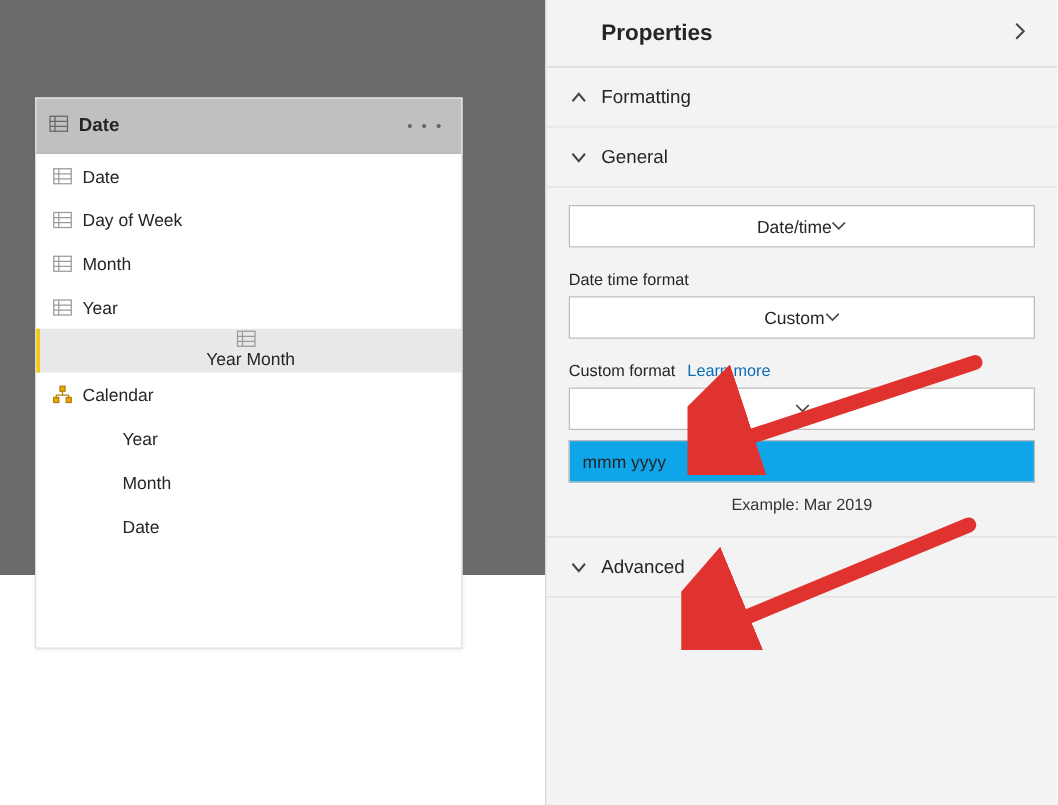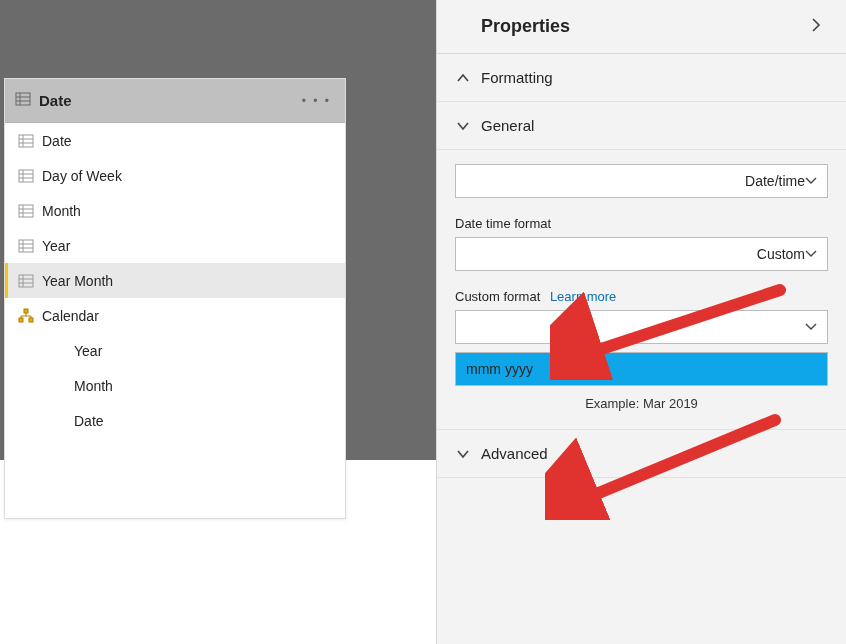--- a/index.html
+++ b/index.html
@@ -9,21 +9,21 @@
       font-family: "Segoe UI", -apple-system, sans-serif;
       font-size: 14px;
       color: #252525;
       display: flex;
       overflow: hidden;
     }
     .left-pane {
       width: 436px;
       height: 460px;
       background: #6b6b6b;
-      padding: 78px 0 0 4px;
+      padding: 78px 0 0 28px;
     }
     .fields-card {
       width: 342px;
       background: #fff;
       border: 1px solid #ddd;
       box-shadow: 0 1px 3px rgba(0,0,0,0.08);
     }
     .table-header {
       display: flex;
       align-items: center;
@@ -39,20 +39,21 @@
       display: flex;
       align-items: center;
       height: 35px;
       padding: 0 10px;
       cursor: pointer;
       border-left: 3px solid transparent;
     }
     .field-row.selected {
       background: #e8e8e8;
       border-left: 3px solid #f2c811;
+      flex-direction: column;
     }
     .field-row .icon { margin-right: 8px; flex-shrink: 0; width: 16px; display: flex; align-items: center; }
     .field-row.indent { padding-left: 42px; }
     .field-row .label { font-size: 14px; color: #252525; }
     .blank-space { height: 80px; }
 
     .right-pane {
       width: 410px;
       height: 644px;
       background: #f3f3f3;
@@ -87,21 +88,21 @@
     .field-group { margin-bottom: 18px; }
     .field-group:last-child { margin-bottom: 0; }
     .field-label { font-size: 13px; color: #252525; margin-bottom: 6px; }
     .select-box {
       width: 100%;
       height: 34px;
       background: #fff;
       border: 1px solid #bcbcbc;
       display: flex;
       align-items: center;
-      justify-content: flex-end;
+      justify-content: center;
       padding: 0 10px;
       cursor: pointer;
       font-size: 14px;
     }
     .select-box .chev { display: flex; }
     .text-input {
       width: 100%;
       height: 34px;
       background: #0ea5e9;
       border: 1px solid #bcbcbc;

